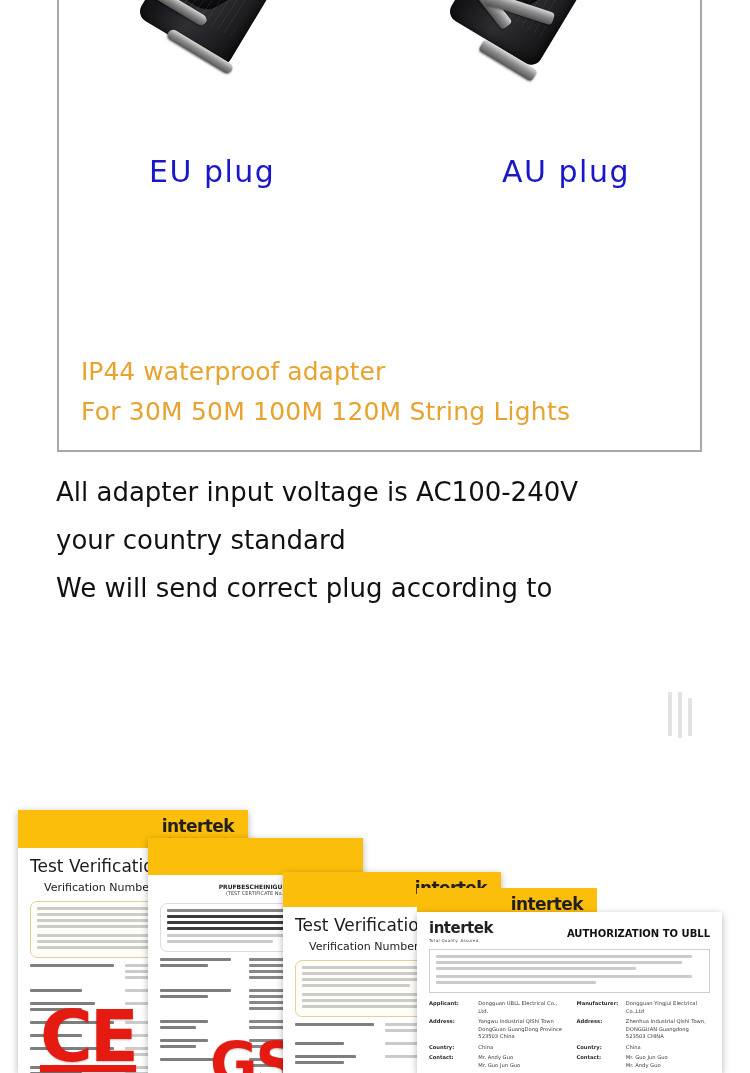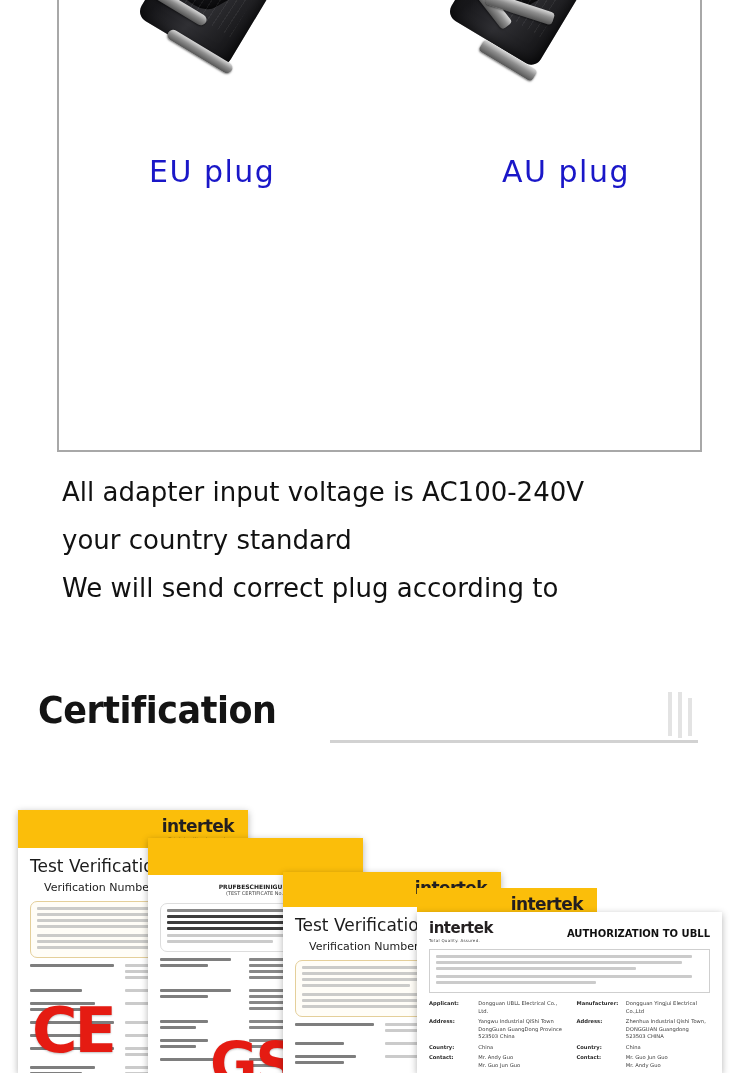--- a/index.html
+++ b/index.html
@@ -74,21 +74,20 @@
     font-family: "DejaVu Sans", sans-serif;
     white-space: nowrap;
   }
   .panel-orange div:nth-child(2) { letter-spacing: .2px; }
 
   
   .intro {
     position: absolute; left: 56px; top: 468px; width: 660px;
     font-size: 26px; line-height: 48px; color: #111;
     font-family: "DejaVu Sans", sans-serif;
-    margin-left: 6px;
   }
 
   
   .cert-head { position: absolute; left: 0; top: 688px; width: 750px; height: 62px; }
   .cert-title {
     position: absolute; left: 38px; top: 0;
     font-family: "DejaVu Sans", sans-serif;
     font-size: 38px; font-weight: 700; color: #141414;
     letter-spacing: -0.5px;
     transform: scaleX(0.92);
@@ -152,21 +151,21 @@
 
   .mark {
     position: absolute; font-family: "DejaVu Sans", sans-serif;
     font-weight: 700; color: #e51b12; line-height: 1;
     text-shadow: 0 1px 2px rgba(0,0,0,.25);
   }
 
   
   .c1 { left: 18px; top: 10px; width: 230px; height: 263px; }
   .c1 .cert-yellow { height: 38px; }
-  .c1 .mark { left: 14px; top: 152px; font-size: 62px; letter-spacing: -3px; }
+  .c1 .mark { left: 22px; top: 152px; font-size: 72px; letter-spacing: -3px; text-decoration: underline; }
 
   
   .c2 { left: 148px; top: 38px; width: 215px; height: 235px; }
   .c2 .cert-yellow { height: 37px; }
   .c2 .mark { left: 62px; top: 160px; font-size: 58px; letter-spacing: -2px; }
   .c2 .g-title { font-family:"DejaVu Sans",sans-serif; font-size:6px; font-weight:700; text-align:center; color:#222; }
   .c2 .g-sub { font-family:"DejaVu Sans",sans-serif; font-size:5px; text-align:center; color:#444; margin-bottom:4px; }
   .c2 .bold .ln { background:#333; opacity:.95; height:3px; }
 
   
@@ -219,32 +218,32 @@
         </div>
         <div class="pin pin-au-a"></div>
         <div class="pin pin-au-b"></div>
         <div class="pin pin-au-c"></div>
       </div>
 
       <div class="plug-label label-au">AU plug</div>
       <div class="plug-label label-eu">EU plug</div>
     </div>
 
+    <div class="panel-orange">
+      <div>IP44 waterproof adapter</div>
+      <div>For 30M 50M 100M 120M String Lights</div>
+    </div>
   </div>
 
   <div class="intro">
     <div>All adapter input voltage is AC100-240V</div>
     <div>your country standard</div>
     <div>We will send correct plug according to</div>
   </div>
 
-  <div class="cert-head">
-    <div class="cert-title">Certification</div>
-    <div class="cert-rule"></div>
-  </div>
   <div class="bars">
     <span class="bar1"></span>
       <span class="bar2"></span>
       <span class="bar3"></span>
   </div>
 
   <div class="certs">
 
     <div class="cert c1">
       <div class="cert-yellow">

